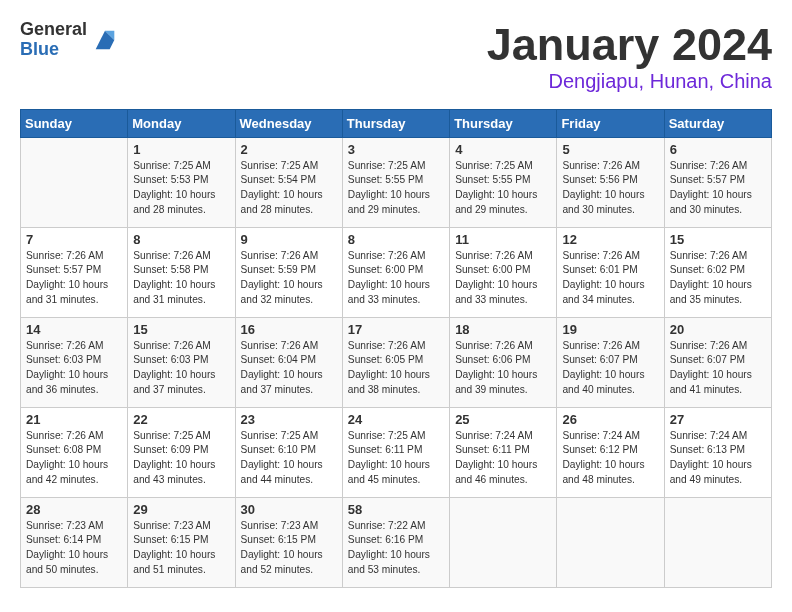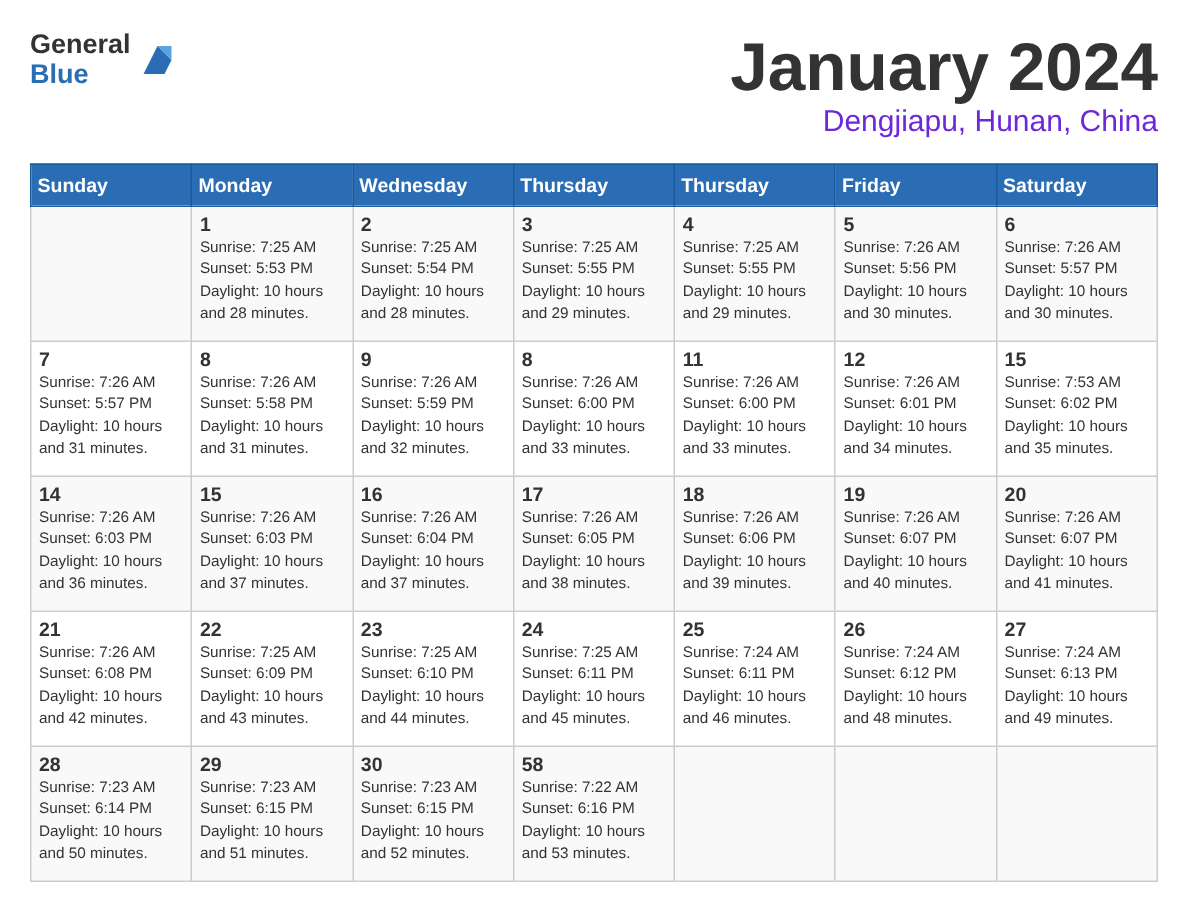--- a/index.html
+++ b/index.html
@@ -210,21 +210,21 @@
         </td>
         <td>
           <span class="day-number">12</span>
           <div class="cell-content">Sunrise: 7:26 AM
 Sunset: 6:01 PM
 Daylight: 10 hours
 and 34 minutes.</div>
         </td>
         <td>
           <span class="day-number">15</span>
-          <div class="cell-content">Sunrise: 7:53 AM
+          <div class="cell-content">Sunrise: 7:26 AM
 Sunset: 6:02 PM
 Daylight: 10 hours
 and 35 minutes.</div>
         </td>
       </tr>
       <tr>
         <td>
           <span class="day-number">14</span>
           <div class="cell-content">Sunrise: 7:26 AM
 Sunset: 6:03 PM

